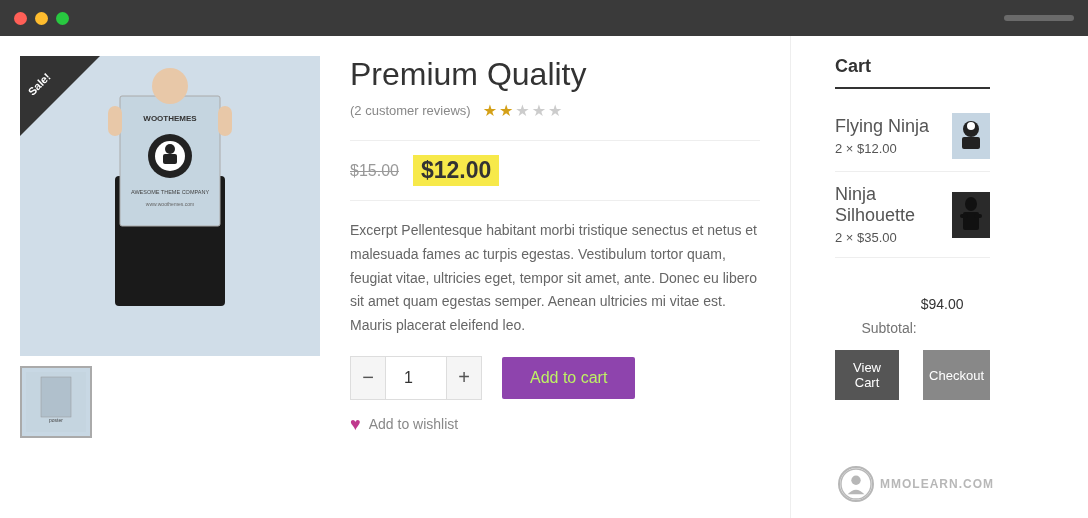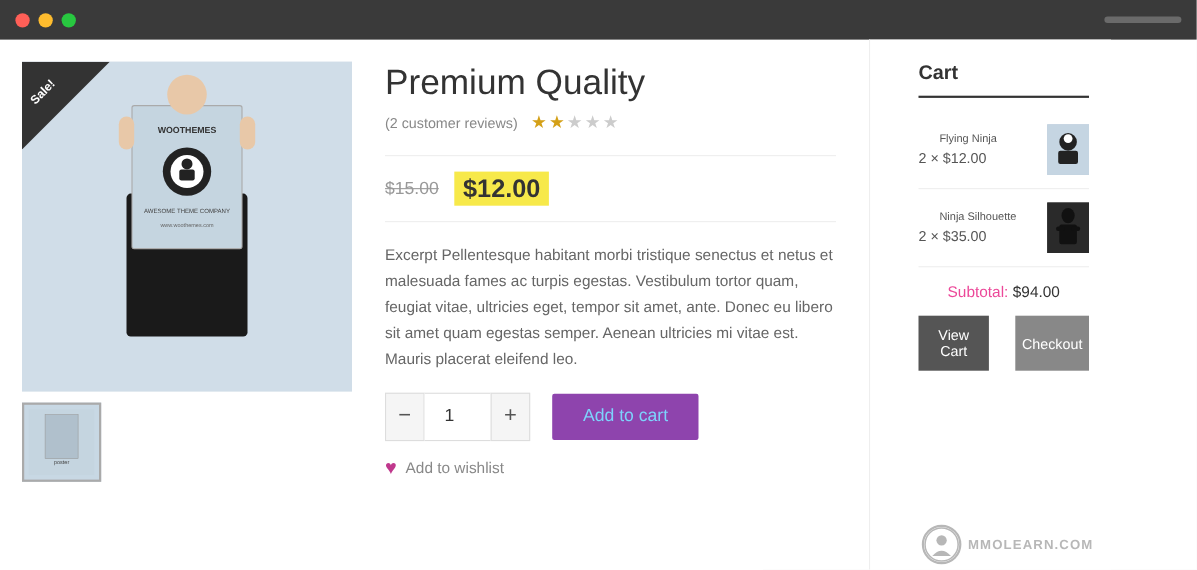--- a/index.html
+++ b/index.html
@@ -212,21 +212,21 @@
       border: 1px solid #ddd;
       border-left: none;
       border-right: none;
       font-size: 16px;
       color: #333;
       background: #fff;
     }
     .add-to-cart-btn {
       margin-left: 20px;
       background: #8e44ad;
-      color: #7dd3fc;
+      color: #bef264;
       border: none;
       padding: 12px 28px;
       font-size: 16px;
       cursor: pointer;
       border-radius: 2px;
     }
 
     .wishlist-row {
       display: flex;
       align-items: center;
@@ -236,21 +236,21 @@
       cursor: pointer;
     }
     .heart-icon {
       color: #c0388d;
       font-size: 18px;
     }
 
     
     .watermark {
       position: absolute;
-      bottom: 5px;
+      bottom: 16px;
       right: 16px;
       display: flex;
       align-items: center;
       gap: 6px;
       opacity: 0.6;
     }
     .watermark-logo {
       width: 36px;
       height: 36px;
       border: 2px solid #888;
@@ -289,24 +289,23 @@
       display: flex;
       align-items: center;
       gap: 10px;
       padding: 12px 0;
       border-bottom: 1px solid #eee;
     }
     .cart-item-info {
       flex: 1;
     }
     .cart-item-name {
-      font-size: 10px;
+      font-size: 18px;
       color: #555;
       margin-bottom: 4px;
-      margin-left: 19px;
     }
     .cart-item-qty {
       font-size: 13px;
       color: #555;
     }
     .cart-item-thumb {
       width: 38px;
       height: 46px;
       flex-shrink: 0;
     }
@@ -328,21 +327,21 @@
     }
     .subtotal-row {
       display: flex;
       justify-content: center;
       align-items: center;
       padding: 14px 0;
       font-size: 14px;
       color: #333;
       gap: 4px;
     }
-    .subtotal-label { color: #ec4899; }
+    .subtotal-label { color: #737373; margin-top: 48px; }
     .subtotal-amount { color: #333; font-weight: 400; }
 
     .cart-actions {
       display: flex;
       gap: 24px;
     }
     .view-cart-btn {
       flex: 1;
       background: #555;
       color: #fff;

